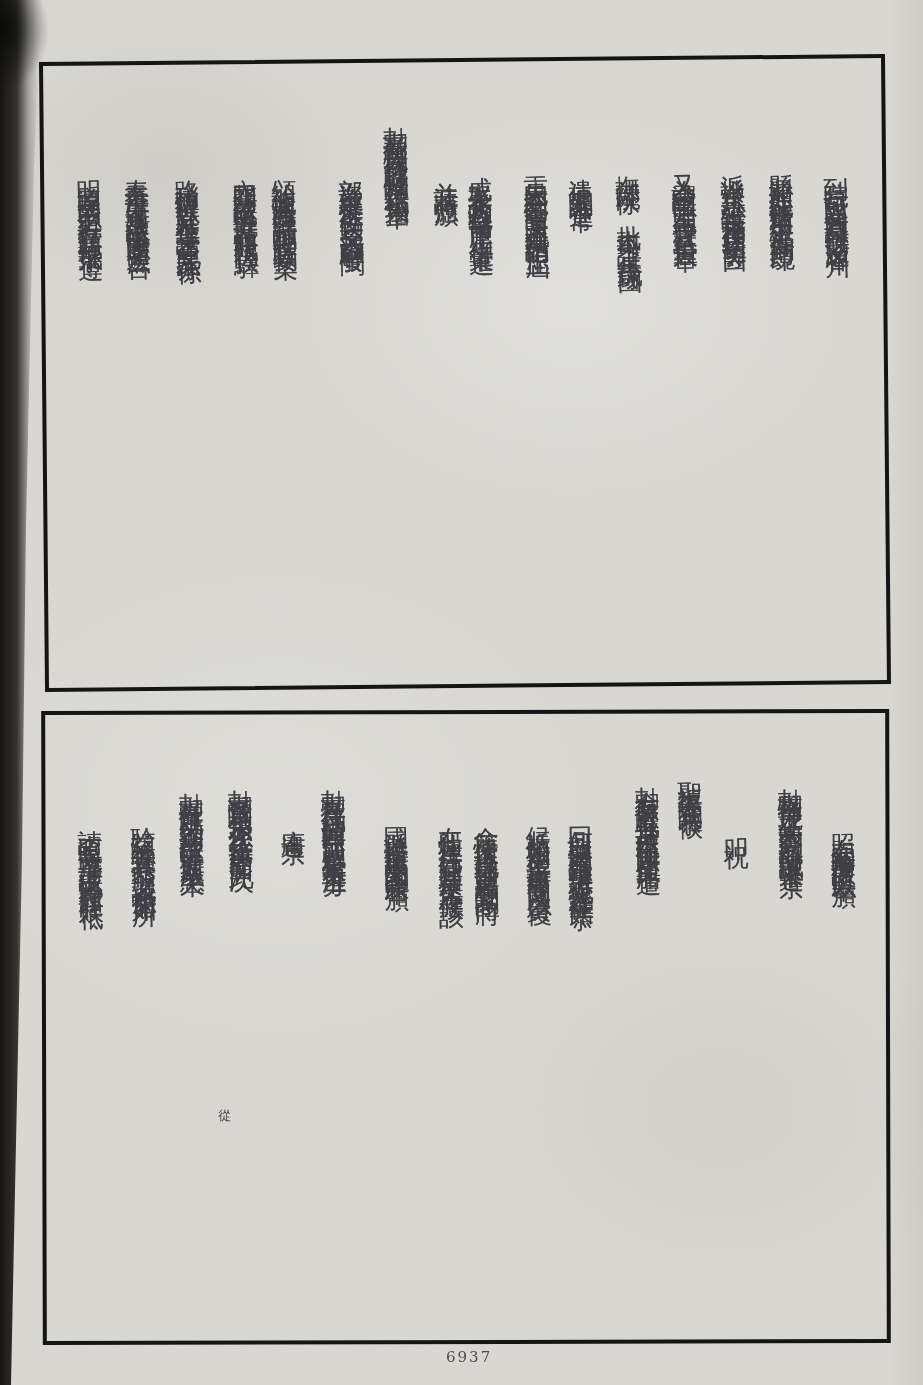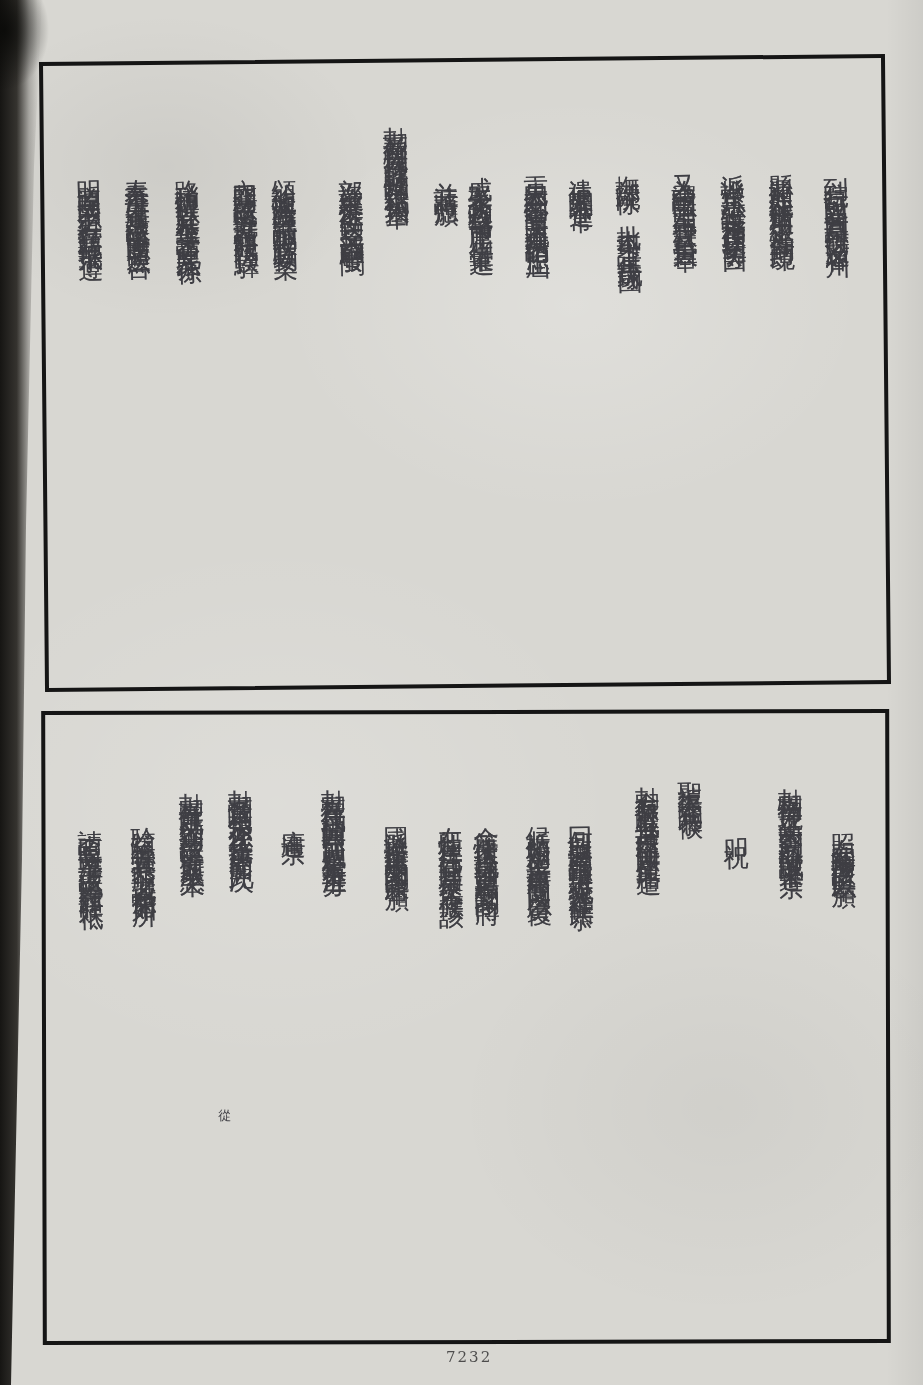--- a/index.html
+++ b/index.html
@@ -91,13 +91,13 @@
     <div class="col" style="left: 335px; top: 93px;">國派撥接貢船隻來閩即將奉頒</div>
     <div class="col" style="left: 272px; top: 55px;">勅書賞件代摺賫回即前屆咸豐拾年奏准毋</div>
     <div class="col" style="left: 232px; top: 95px;">庸進京</div>
     <div class="col" style="left: 179px; top: 55px;">勅書遞閩祗領亦係次年接貢船駕回此次</div>
     <div class="col" style="left: 130px; top: 58px;">勅書賞件既未頒到該使臣等復殷殷懇未</div>
     <div class="col" style="left: 82px; top: 93px;">聆頌至瞻戀具見恭順之誠自應俯如所</div>
     <div class="col" style="left: 29px; top: 95px;">請查照向章准予該使臣等在館靜候祗</div>
     <div class="mark" style="left: 172px; top: 392px;">從</div>
   </div>
 
-<div class="page-number">7232</div>
+<div class="page-number">6937</div>
 
 </body></html>

